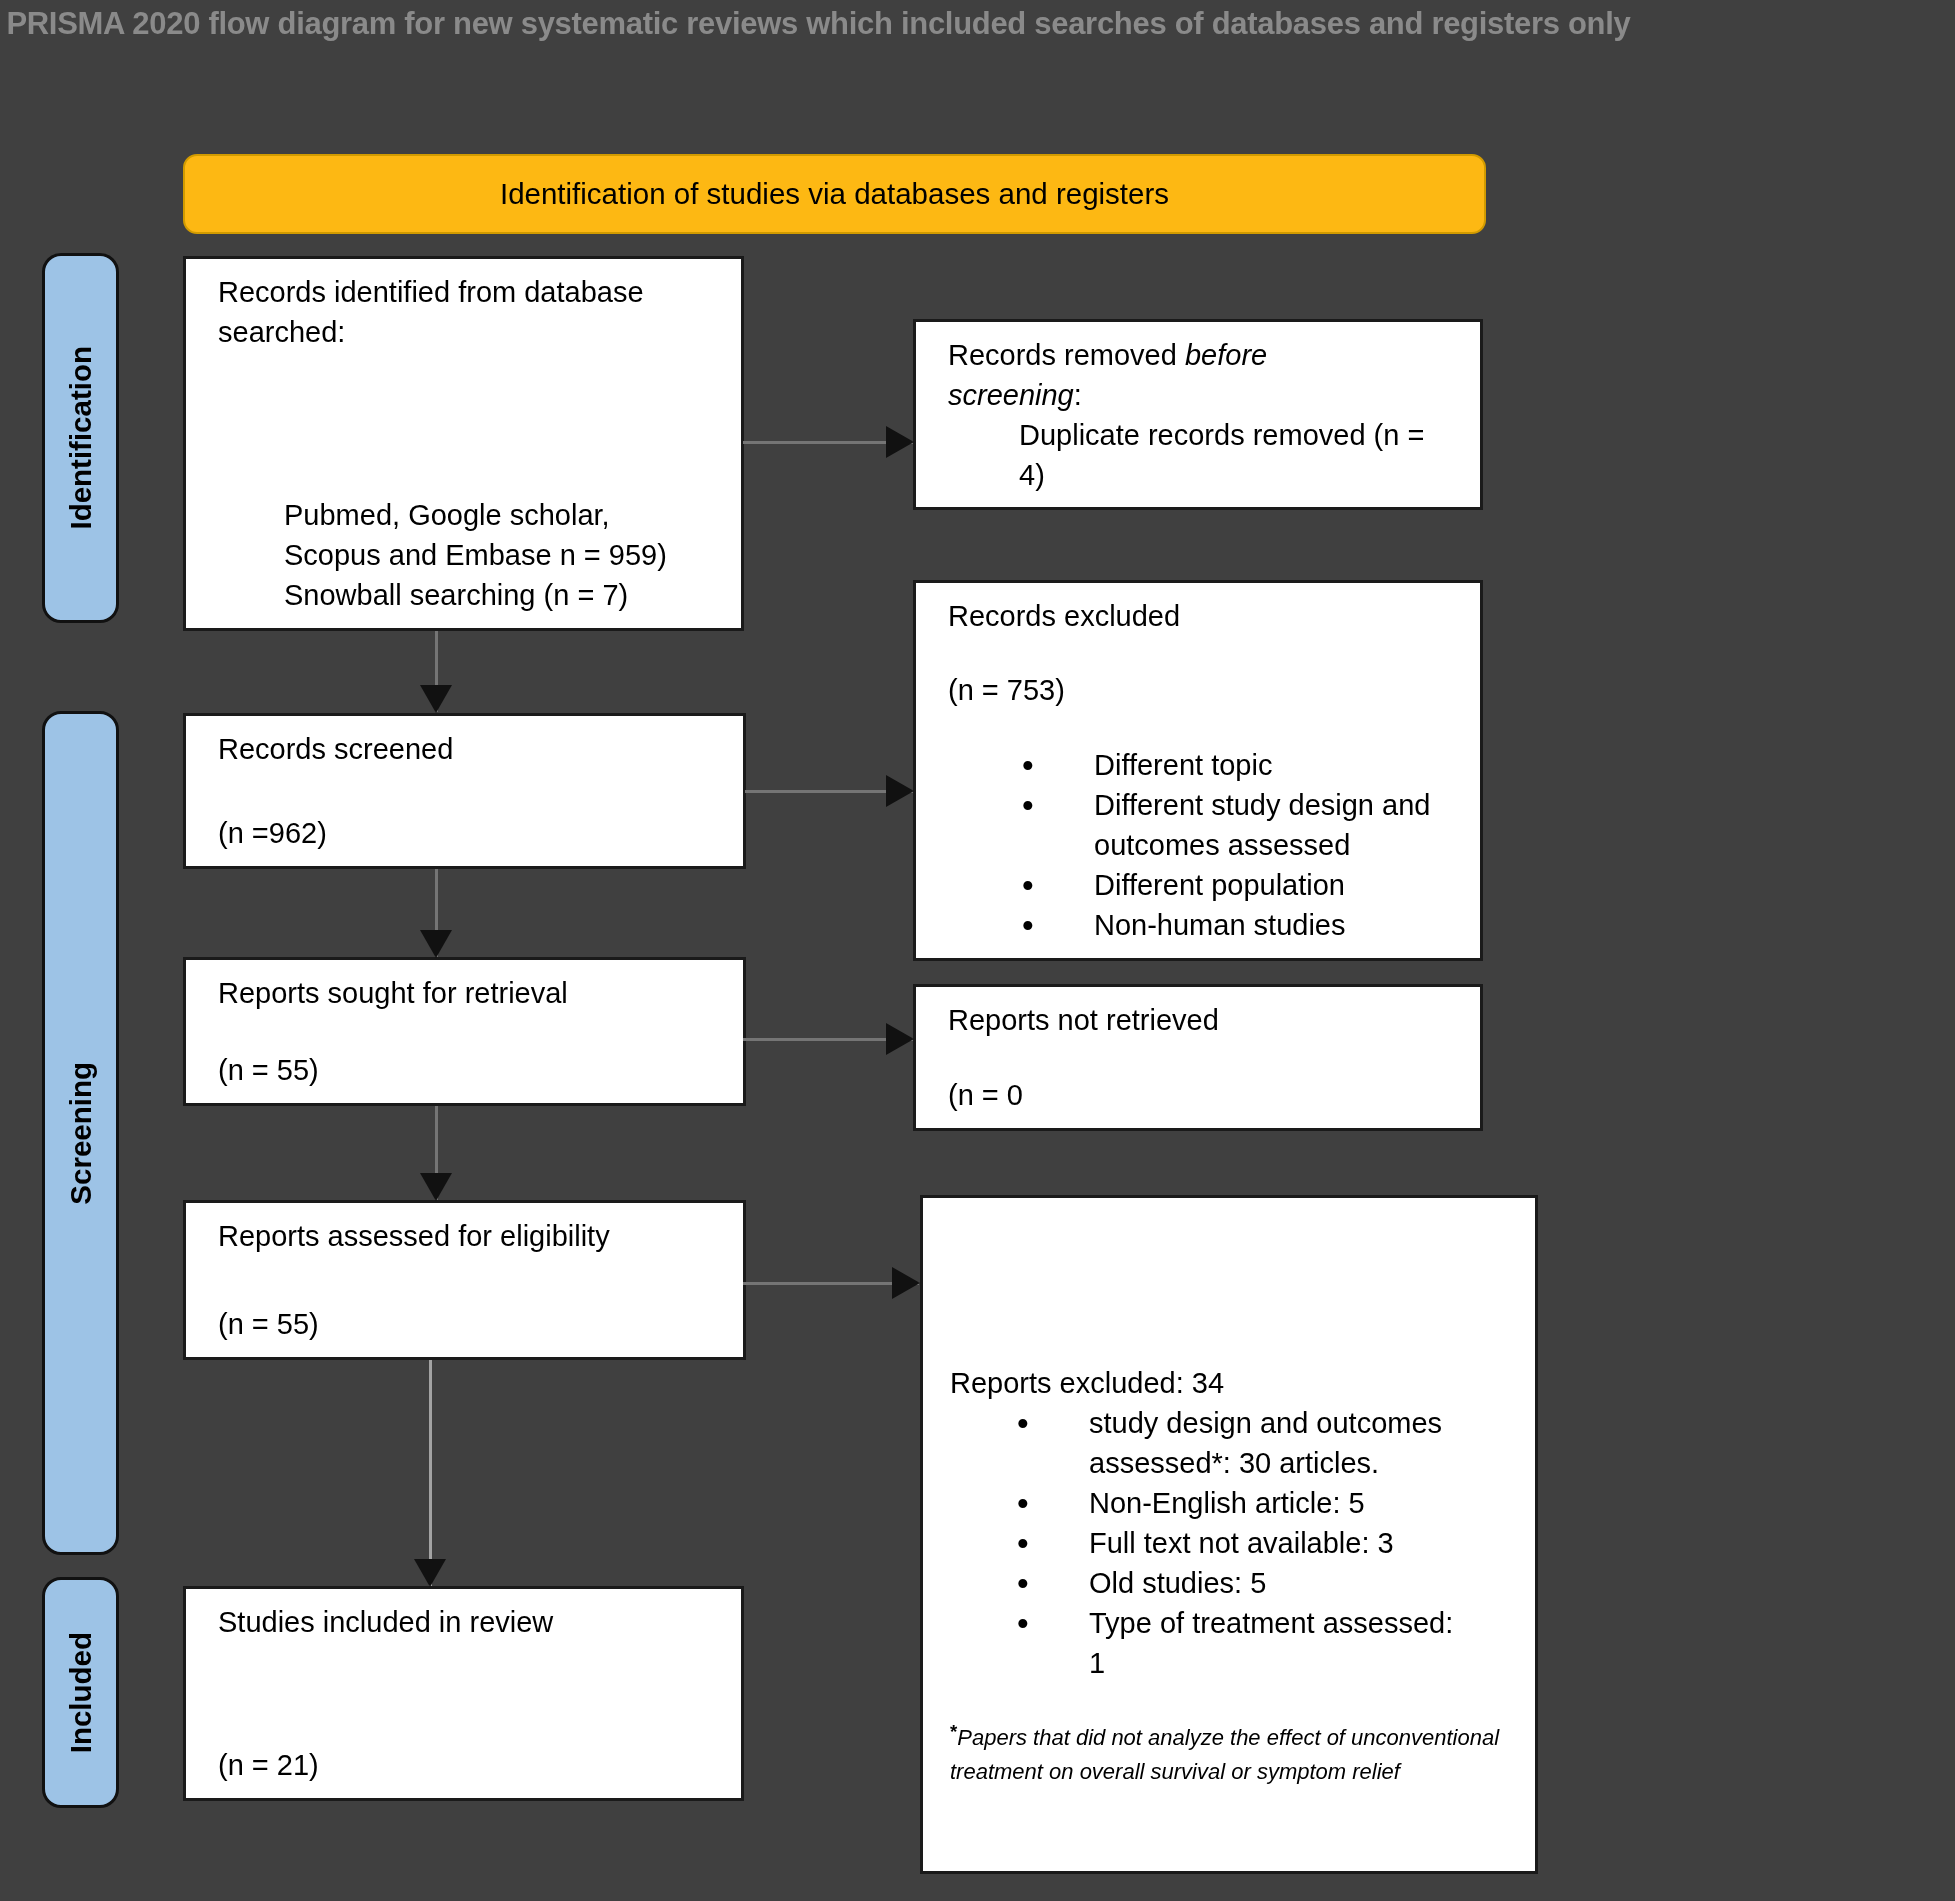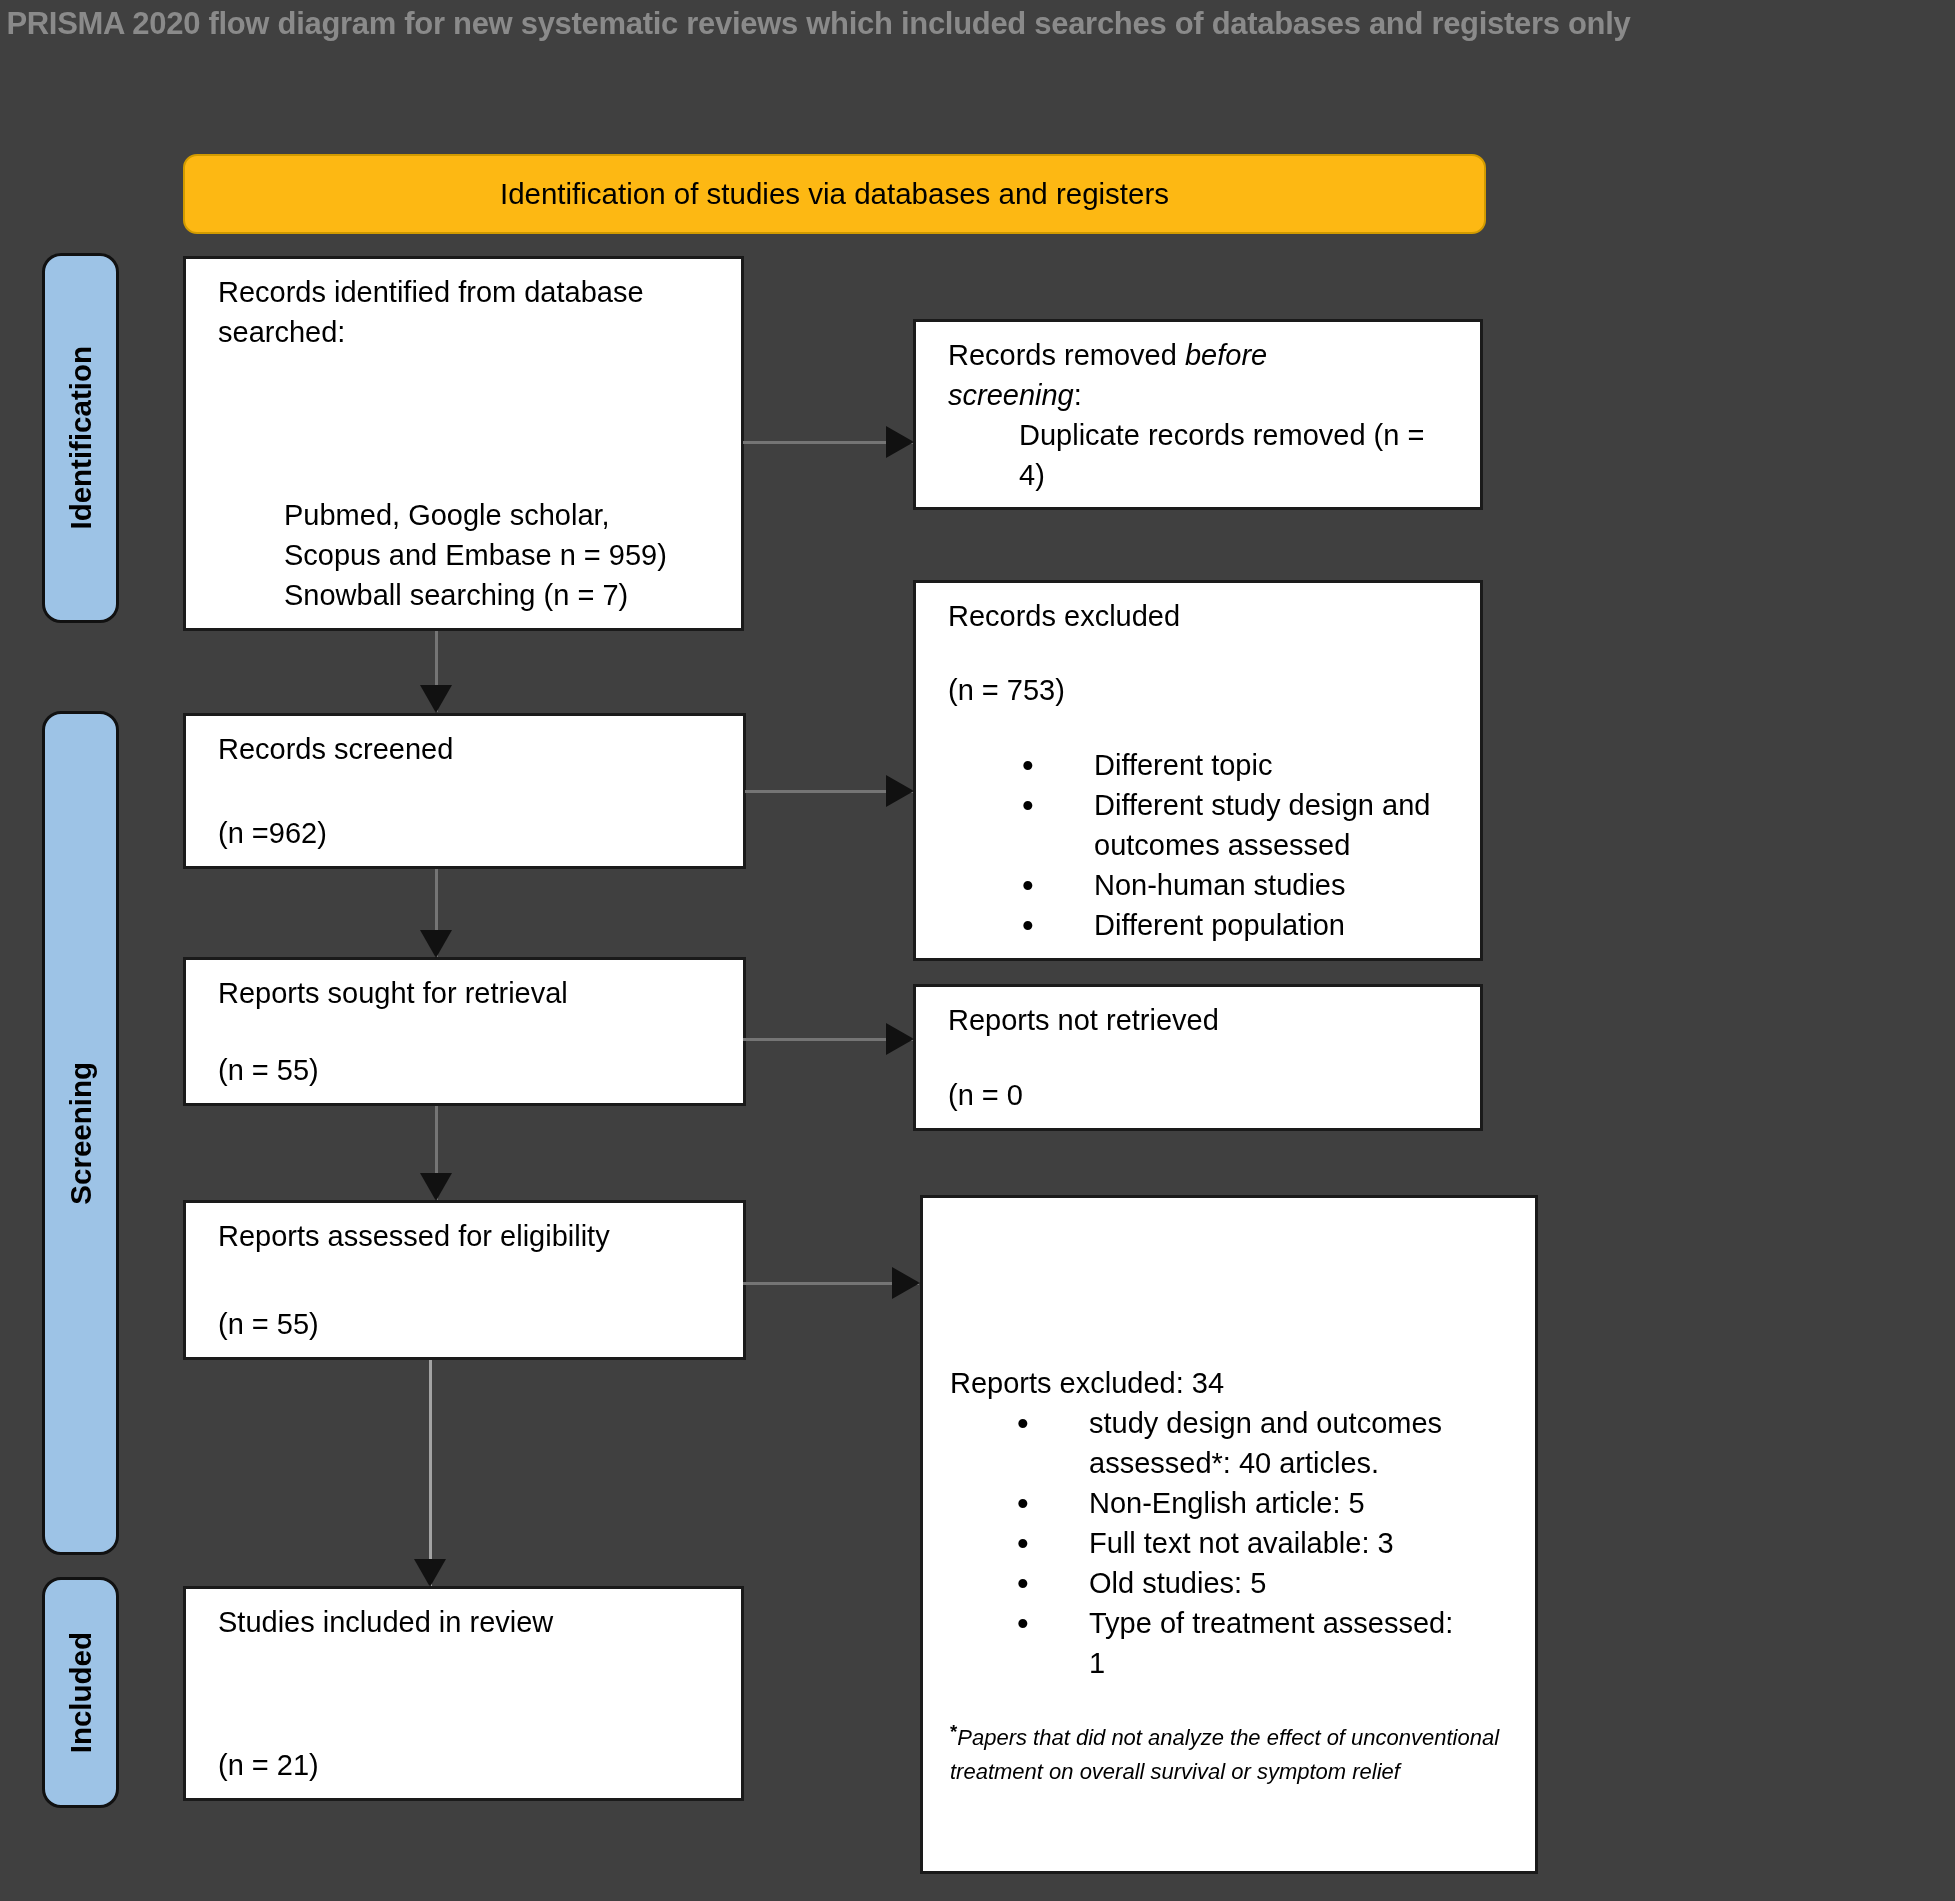--- a/index.html
+++ b/index.html
@@ -139,34 +139,34 @@
         <li>Duplicate records removed (n = 4)</li>
       </ul>
   </div>
 
   <div class="box r-excluded-records" style="left:913px;top:580px;width:570px;height:381px;">
     <div class="line">Records excluded</div>
     <div class="line">(n = 753)</div>
     <ul class="bullets">
         <li>Different topic</li>
         <li>Different study design and outcomes assessed</li>
+        <li>Different population</li>
         <li>Non-human studies</li>
-        <li>Different population</li>
       </ul>
   </div>
 
   <div class="box" style="left:913px;top:984px;width:570px;height:147px;">
     <div class="line">Reports not retrieved</div>
     <div class="line">(n = 0</div>
   </div>
 
   <div class="box r-excluded-reports" style="left:920px;top:1195px;width:618px;height:679px;">
     <div class="line">Reports excluded: 34</div>
     <ul class="bullets">
-        <li>study design and outcomes assessed*: 40 articles.</li>
+        <li>study design and outcomes assessed*: 30 articles.</li>
         <li>Non-English article: 5</li>
         <li>Full text not available: 3</li>
         <li>Old studies: 5</li>
         <li>Type of treatment assessed: 1</li>
       </ul>
     <div class="footnote"><span class="fn-star">*</span><em>Papers that did not analyze the effect of unconventional treatment on overall survival or symptom relief</em></div>
   </div>
 
   <div class="h-arrow" style="left:743px;top:441px;width:170px;"></div>
   <div class="h-arrow" style="left:745px;top:790px;width:168px;"></div>

